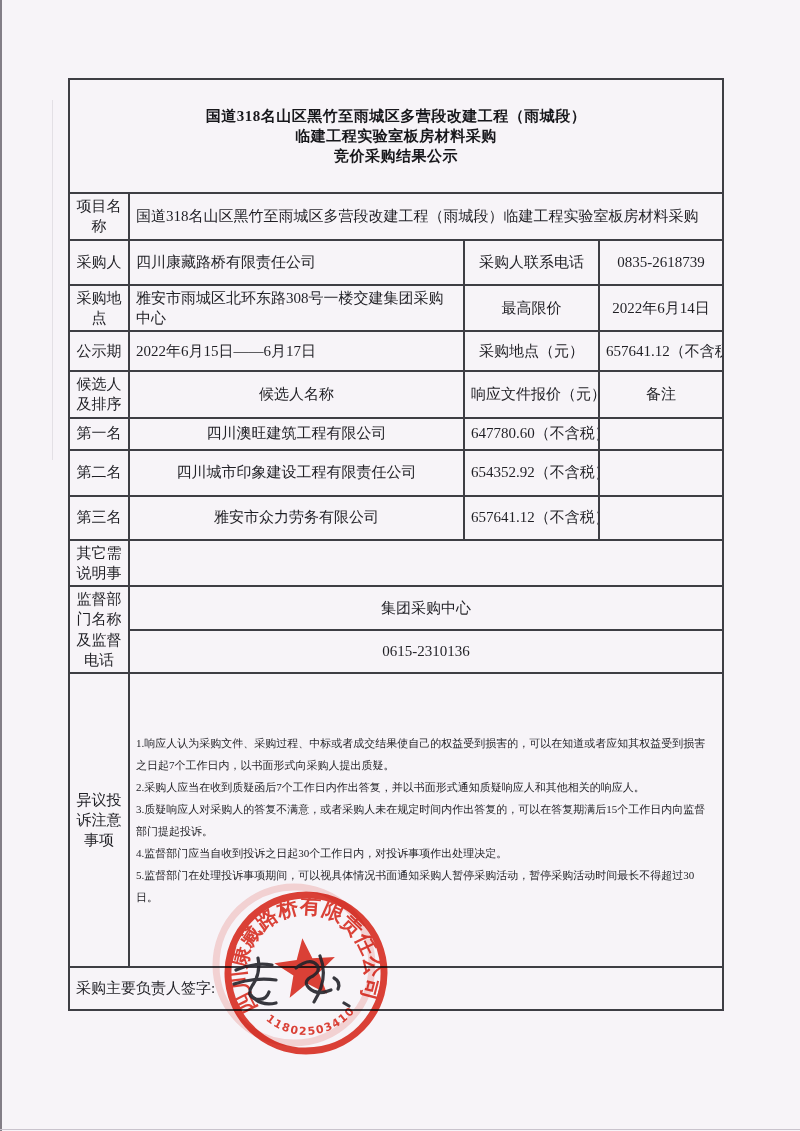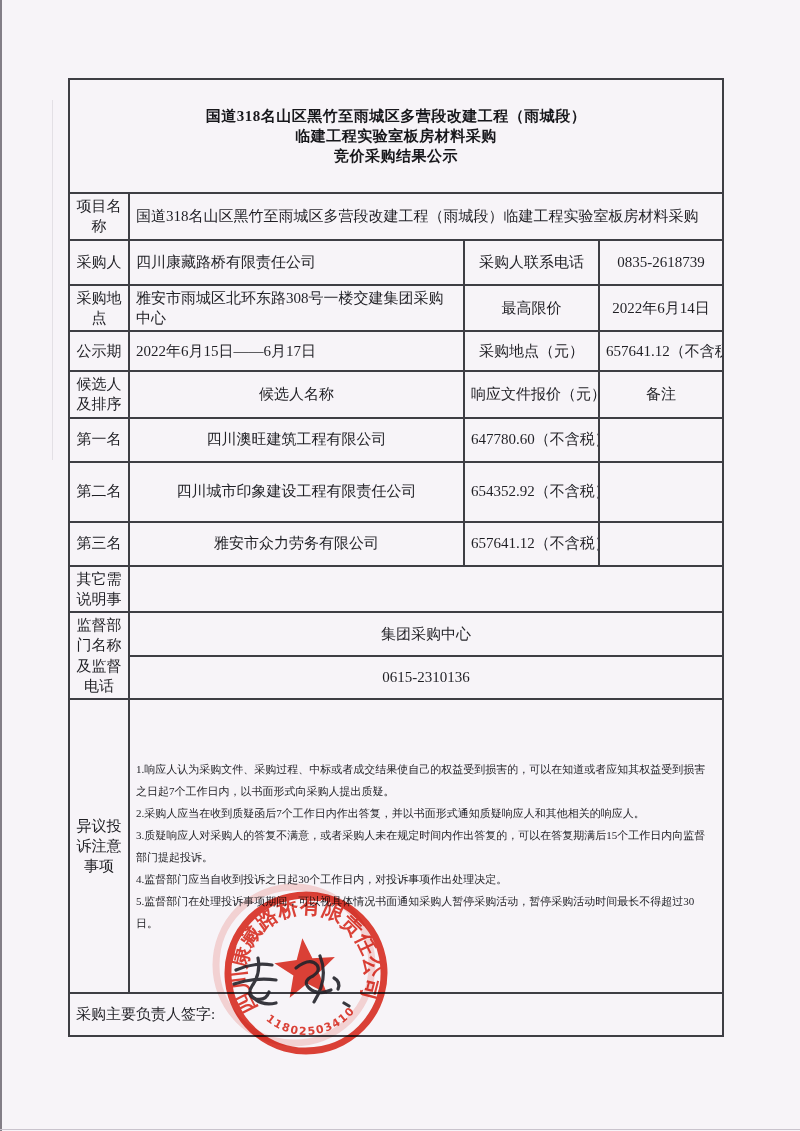--- a/index.html
+++ b/index.html
@@ -99,27 +99,27 @@
       <td class="num">657641.12（不含税）</td>
     </tr>
 
     <tr style="height:45px">
       <td class="lbl">候选人及排序</td>
       <td class="ctr">候选人名称</td>
       <td class="ctr oneline">响应文件报价（元）</td>
       <td class="ctr">备注</td>
     </tr>
 
-    <tr style="height:44px">
+    <tr style="height:32px">
       <td class="lbl">第一名</td>
       <td class="ctr">四川澳旺建筑工程有限公司</td>
       <td class="num">647780.60（不含税）</td>
       <td class="ctr"></td>
     </tr>
-    <tr style="height:60px">
+    <tr style="height:46px">
       <td class="lbl">第二名</td>
       <td class="ctr">四川城市印象建设工程有限责任公司</td>
       <td class="num">654352.92（不含税）</td>
       <td class="ctr"></td>
     </tr>
     <tr style="height:44px">
       <td class="lbl">第三名</td>
       <td class="ctr">雅安市众力劳务有限公司</td>
       <td class="num">657641.12（不含税）</td>
       <td class="ctr"></td>

